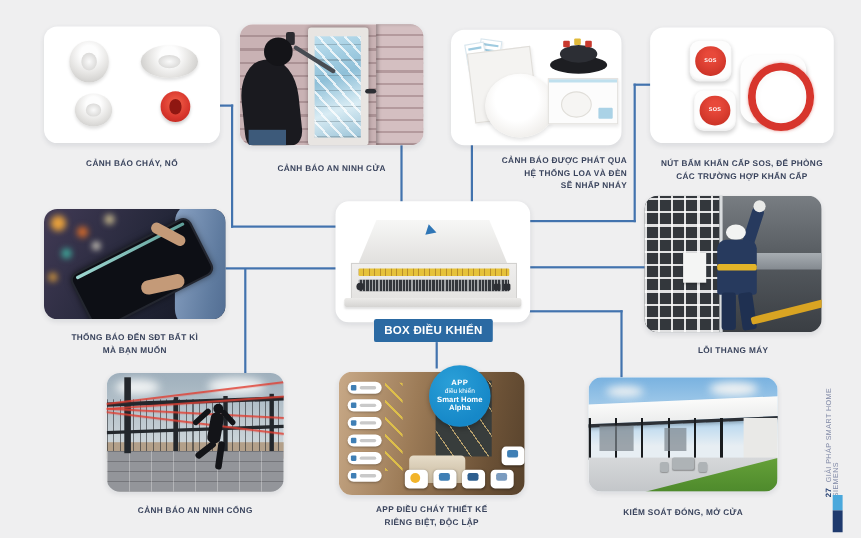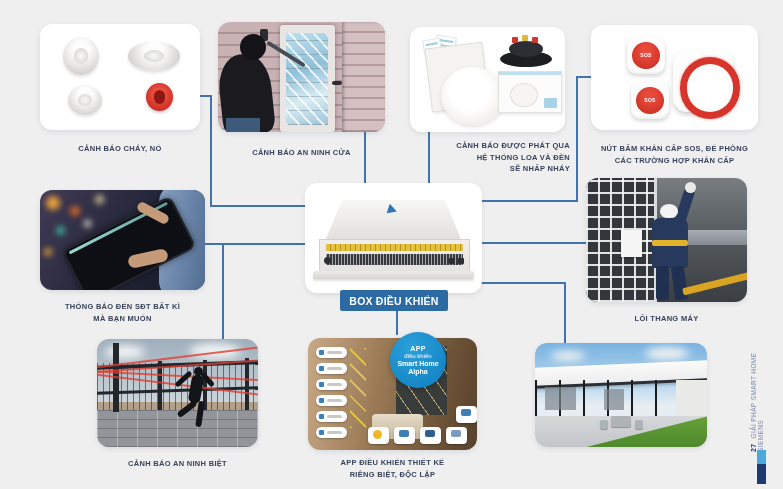--- a/index.html
+++ b/index.html
@@ -281,21 +281,21 @@
     <div class="laser" style="left:-8%;top:24%;width:120%;transform:rotate(-4deg);"></div>
     <div class="laser" style="left:-8%;top:33%;width:120%;transform:rotate(3deg);"></div>
     <div class="laser" style="left:-8%;top:42%;width:120%;transform:rotate(7deg);"></div>
     <div class="sil" style="left:60%;top:26%;width:9px;height:9px;border-radius:50%;"></div>
     <div class="sil" style="left:58%;top:33%;width:12px;height:28px;border-radius:5px;transform:rotate(10deg);"></div>
     <div class="sil" style="left:52%;top:28%;width:5px;height:20px;border-radius:3px;transform:rotate(48deg);"></div>
     <div class="sil" style="left:67%;top:30%;width:5px;height:17px;border-radius:3px;transform:rotate(-42deg);"></div>
     <div class="sil" style="left:54%;top:55%;width:6px;height:22px;border-radius:3px;transform:rotate(52deg);"></div>
     <div class="sil" style="left:62%;top:57%;width:6px;height:26px;border-radius:3px;transform:rotate(8deg);"></div>
   </div>
-  <div class="caption" style="left:92px;top:458px;width:171px;">CẢNH BÁO AN NINH BIỆT</div>
+  <div class="caption" style="left:92px;top:458px;width:171px;">CẢNH BÁO AN NINH CỔNG</div>
 
   <div class="card" style="left:308px;top:338px;width:169px;height:112px;">
     <div class="app-bg"></div>
     <div class="zigzag" style="left:42px;top:10px;width:16px;height:80px;"></div>
     <div class="app-wall"></div>
     <div class="app-glow"></div>
     <div class="app-desk"></div>
     <div class="menu-pill" style="left:8px;top:9px;">
         <i></i>
         <b></b>
@@ -335,38 +335,39 @@
     <div class="app-icon" style="left:148px;top:68px;">
         <i style="background:#55импort;"></i>
       </div>
   </div>
   <div class="app-circle">
     <span class="l1">APP</span>
     <span class="l2">điều khiển</span>
     <span class="l3">Smart Home</span>
     <span class="l4">Alpha</span>
   </div>
-  <div class="caption" style="left:303px;top:457px;width:179px;">APP ĐIỀU KHIỂN THIẾT KẾ
+  <div class="caption" style="left:303px;top:457px;width:179px;">APP ĐIỀU CHÁY THIẾT KẾ
 RIÊNG BIỆT, ĐỘC LẬP</div>
 
   <div class="card" style="left:535px;top:343px;width:172px;height:104px;">
     <div class="house-sky"></div>
     <div class="cloud" style="left:110px;top:4px;width:44px;height:13px;"></div>
     <div class="cloud" style="left:16px;top:8px;width:34px;height:10px;"></div>
     <div class="house-roof"></div>
     <div class="house-glass"></div>
     <div class="glass-glow" style="left:6%;top:42%;width:18%;height:22%;"></div>
     <div class="glass-glow" style="left:40%;top:44%;width:12%;height:20%;"></div>
     <div class="house-wall"></div>
     <div class="patio"></div>
     <div class="lawn"></div>
     <div class="furn" style="left:44%;top:70%;width:20px;height:11px;"></div>
     <div class="furn" style="left:38%;top:74%;width:8px;height:9px;"></div>
     <div class="furn" style="left:58%;top:74%;width:8px;height:9px;"></div>
   </div>
+  <div class="caption" style="left:530px;top:460px;width:182px;">KIỂM SOÁT ĐÓNG, MỞ CỬA</div>
 
   <div class="side-text">
     <span class="pnum">27</span><span class="sgap"></span><span class="stitle">GIẢI PHÁP SMART HOME SIEMENS</span>
   </div>
   <div class="side-accent" style="left:757px;top:450px;width:9px;height:14px;background:#4aa8dc;"></div>
   <div class="side-accent" style="left:757px;top:464px;width:9px;height:25px;background:#1f3a6e;"></div>
 
 </div>
 
 </body></html>

